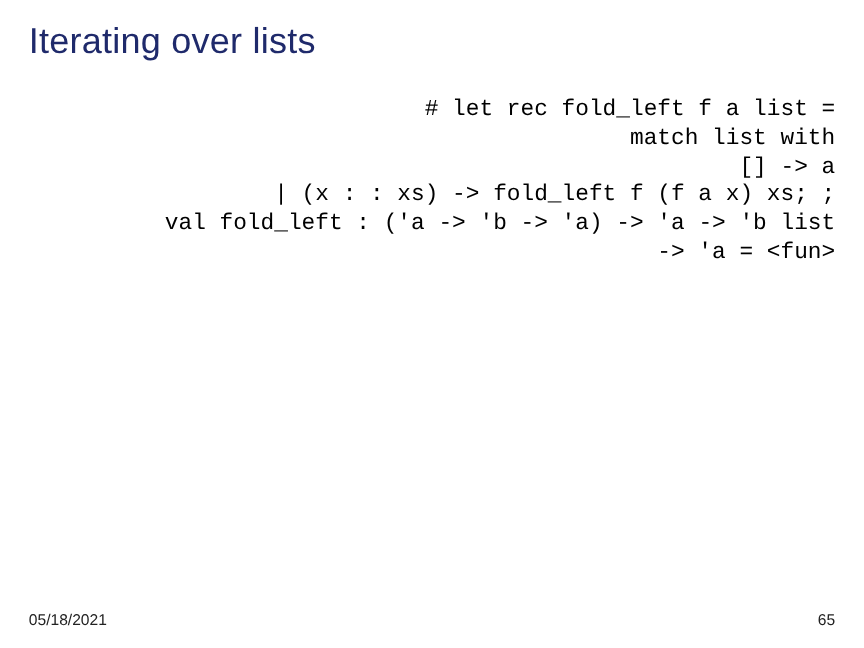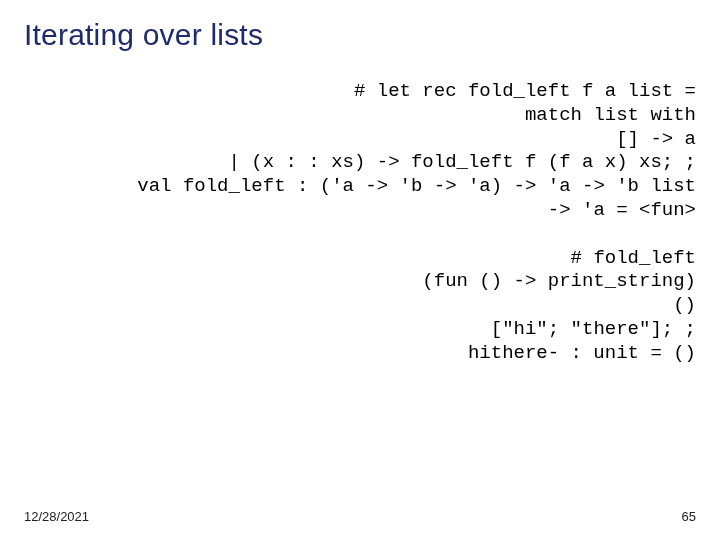--- a/index.html
+++ b/index.html
@@ -52,23 +52,18 @@
 <div class="slide">
   <h1 class="title">Iterating over lists</h1>
 
   <div class="code-block"># let rec fold_left f a list =
    match list with
      [] -&gt; a
    | (x : : xs) -&gt; fold_left f (f a x) xs; ;
  val fold_left : ('a -&gt; 'b -&gt; 'a) -&gt; 'a -&gt; 'b list
    -&gt; 'a = &lt;fun&gt;</div>
 
-  <div class="code-block"># fold_left
-    (fun () -&gt; print_string)
-    ()
-    ["hi"; "there"]; ;
- hithere- : unit = ()</div>
 
   <div class="footer">
-    <span class="date">12/28/2021</span>
+    <span class="date">05/18/2021</span>
     <span class="page">65</span>
   </div>
 </div>
 
 </body></html>

